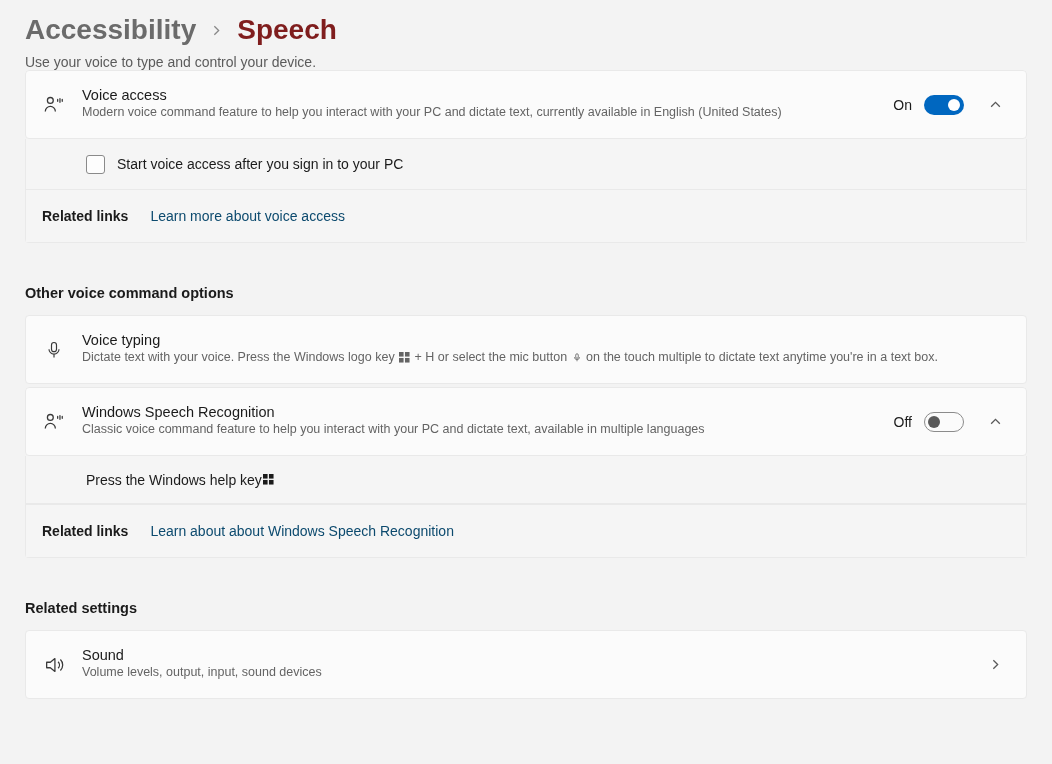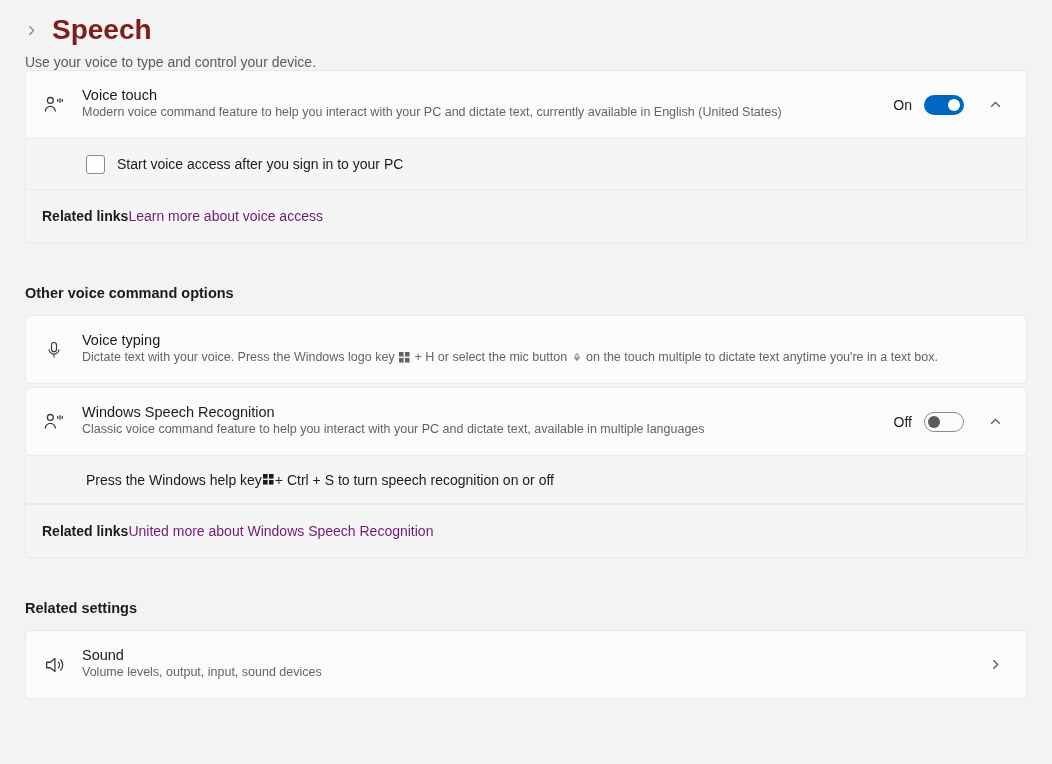--- a/index.html
+++ b/index.html
@@ -111,25 +111,26 @@
     border: 1px solid #8a8a8a;
     border-radius: 3px;
     background: #fdfdfd;
     cursor: pointer;
     flex-shrink: 0;
   }
   .links-row {
     display: flex;
     align-items: flex-end;
     padding: 18px 16px;
+    gap: 22px;
     border-top: 1px solid #e9e9e9;
     background: #f5f5f5;
   }
   .links-label { font-weight: 600; }
-  .link { color: #701a75; font-size: 14px; cursor: pointer; }
+  .link { color: #0c4a6e; font-size: 14px; cursor: pointer; }
   .section-title {
     font-weight: 600;
     font-size: 14.5px;
     margin: 42px 0 14px 0;
   }
   .inline-icon {
     display: inline-flex;
     vertical-align: -2px;
     margin: 0 1px;
   }
@@ -141,20 +142,21 @@
     background: #f5f5f5;
     border: 1px solid #e9e9e9;
     border-top: none;
   }
   .card-group { border-radius: 4px; overflow: hidden; }
 </style>
 </head>
 <body>
 
 <div class="breadcrumb">
+  <span class="breadcrumb-parent">Accessibility</span>
   <span class="breadcrumb-chevron">
     <svg width="13" height="13" viewBox="0 0 12 12" fill="none" stroke="currentColor" stroke-width="1.2">
         <polyline points="4,2 8,6 4,10"></polyline>
       </svg>
   </span>
   <span class="breadcrumb-current">Speech</span>
 </div>
 
 <div class="page-desc">Use your voice to type and control your device.</div>
 
@@ -162,21 +164,21 @@
   <div class="card">
     <div class="row">
       <div class="icon-area">
         <svg width="22" height="22" viewBox="0 0 24 24" fill="none" stroke="currentColor" stroke-width="1.4">
           <circle cx="8" cy="7" r="3.2"></circle>
           <path d="M2.5 19c0-3 2.5-5.5 5.5-5.5s5.5 2.5 5.5 5.5"></path>
           <path d="M16 6 v2 M18.5 5 v4 M21 6 v2" stroke-linecap="round"></path>
         </svg>
       </div>
       <div class="text-area">
-        <div class="title">Voice touch</div>
+        <div class="title">Voice access</div>
         <div class="subtitle">Modern voice command feature to help you interact with your PC and dictate text, currently available in English (United States)</div>
       </div>
       <div class="toggle-wrap">
         <span class="toggle-label">On</span>
         <div class="toggle on">
             <div class="knob"></div>
           </div>
       </div>
       <div class="expand-chevron">
         <svg width="13" height="13" viewBox="0 0 12 12" fill="none" stroke="currentColor" stroke-width="1.2">
@@ -260,26 +262,25 @@
   <div class="hint-row">
     <span>Press the Windows help key </span>
       <span class="inline-icon">
         <svg width="11" height="11" viewBox="0 0 12 12" fill="currentColor">
           <rect x="0" y="0" width="5" height="5"></rect>
           <rect x="6.5" y="0" width="5" height="5"></rect>
           <rect x="0" y="6.5" width="5" height="5"></rect>
           <rect x="6.5" y="6.5" width="5" height="5"></rect>
         </svg>
       </span>
-      <span> + Ctrl + S to turn speech recognition on or off</span>
   </div>
   <div class="panel">
     <div class="links-row">
       <span class="links-label">Related links</span>
-      <span class="link">United more about Windows Speech Recognition</span>
+      <span class="link">Learn about about Windows Speech Recognition</span>
     </div>
   </div>
 </div>
 
 <div class="section-title">Related settings</div>
 
 <div class="card">
   <div class="row">
     <div class="icon-area">
       <svg width="22" height="22" viewBox="0 0 24 24" fill="none" stroke="currentColor" stroke-width="1.4">

